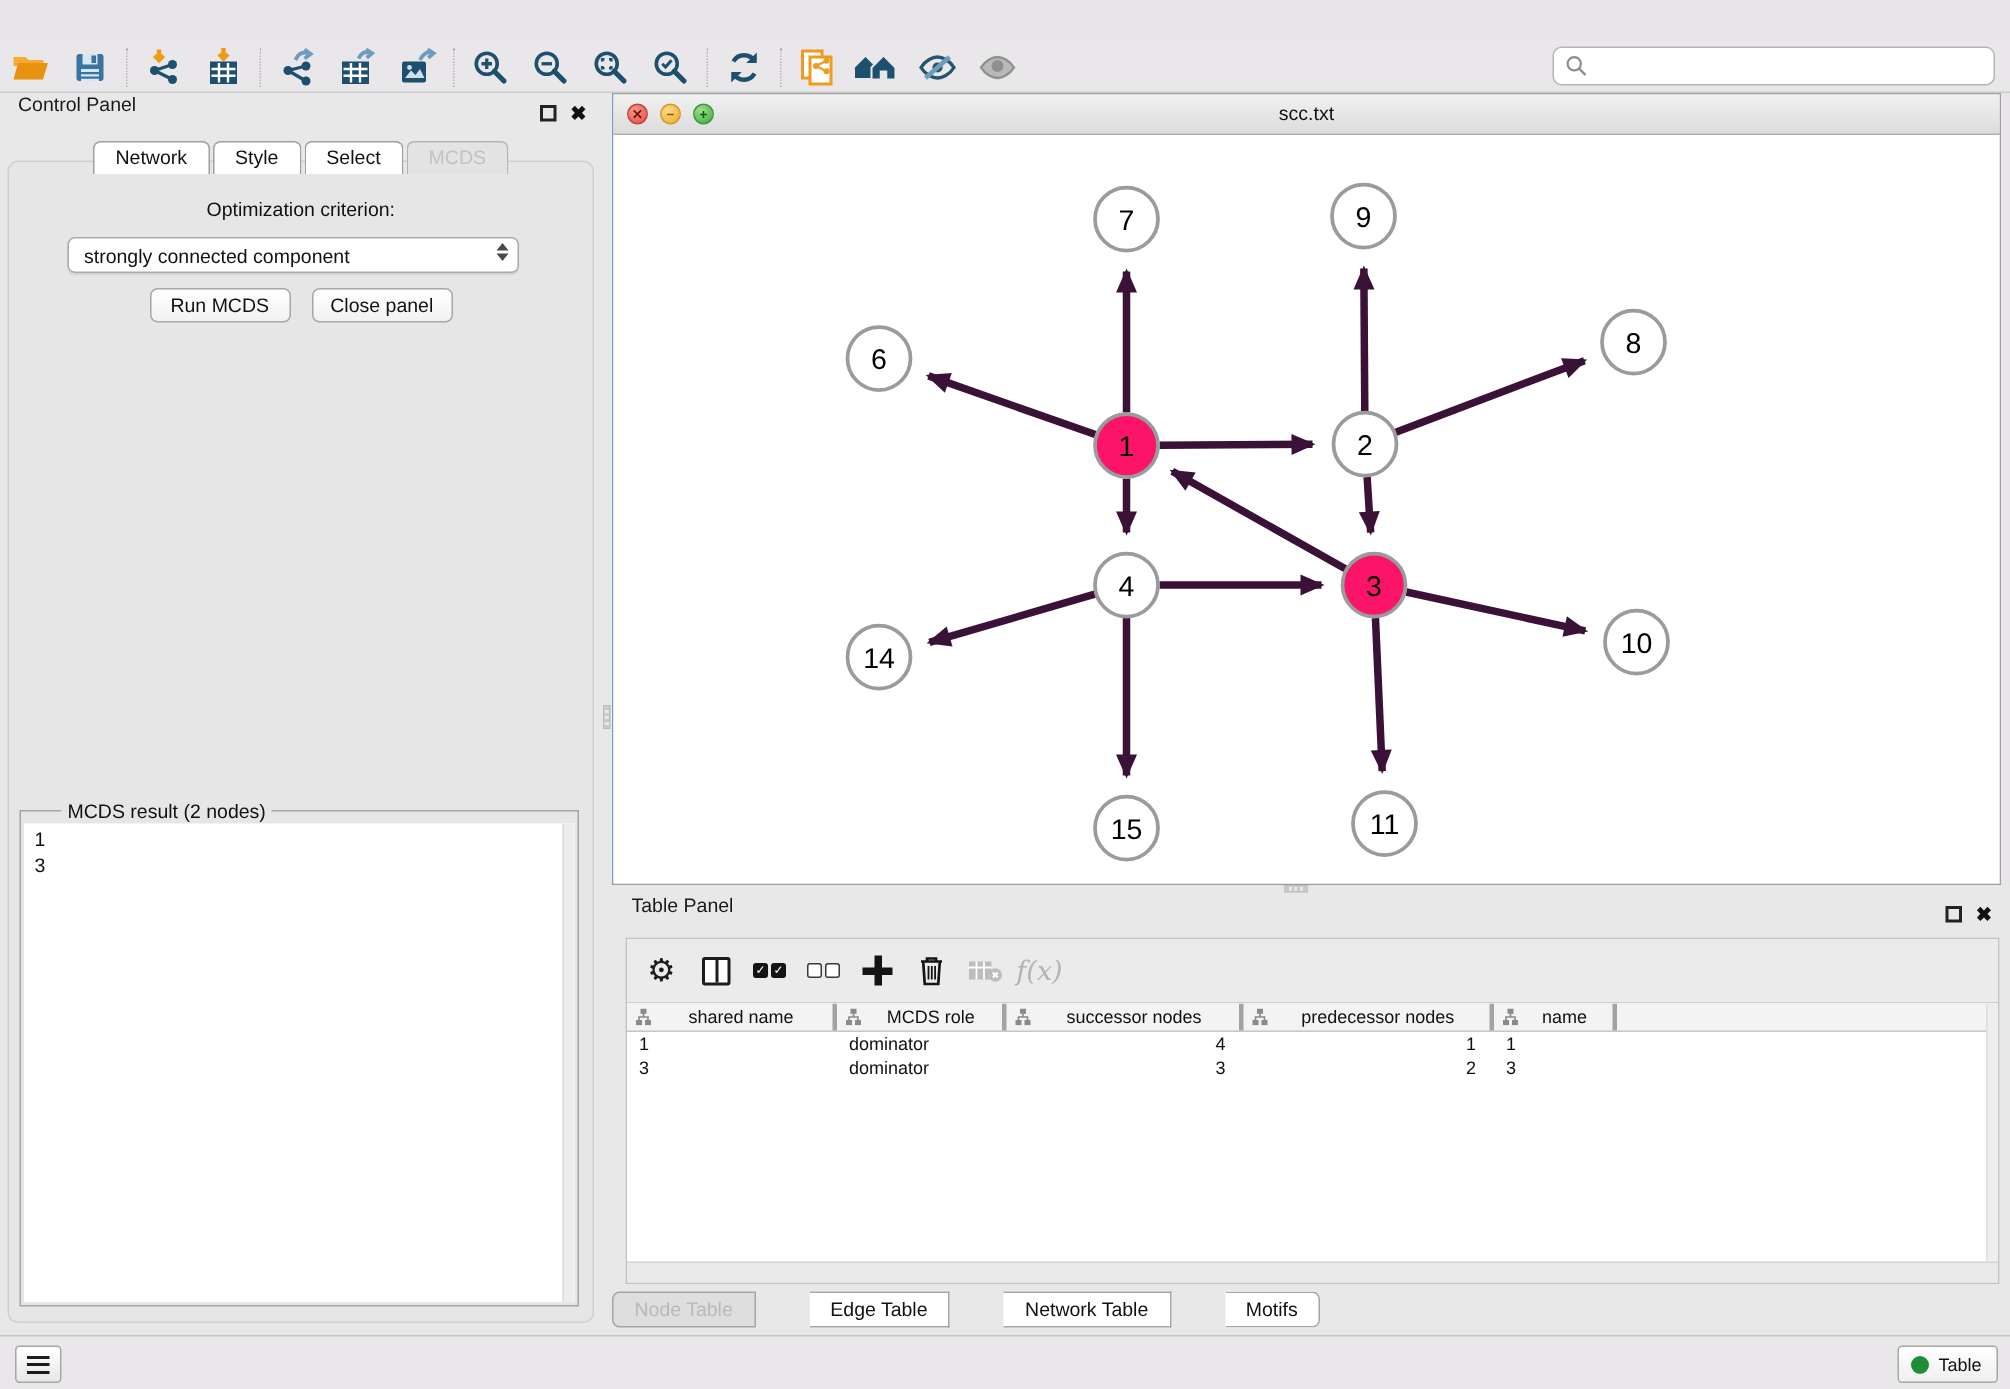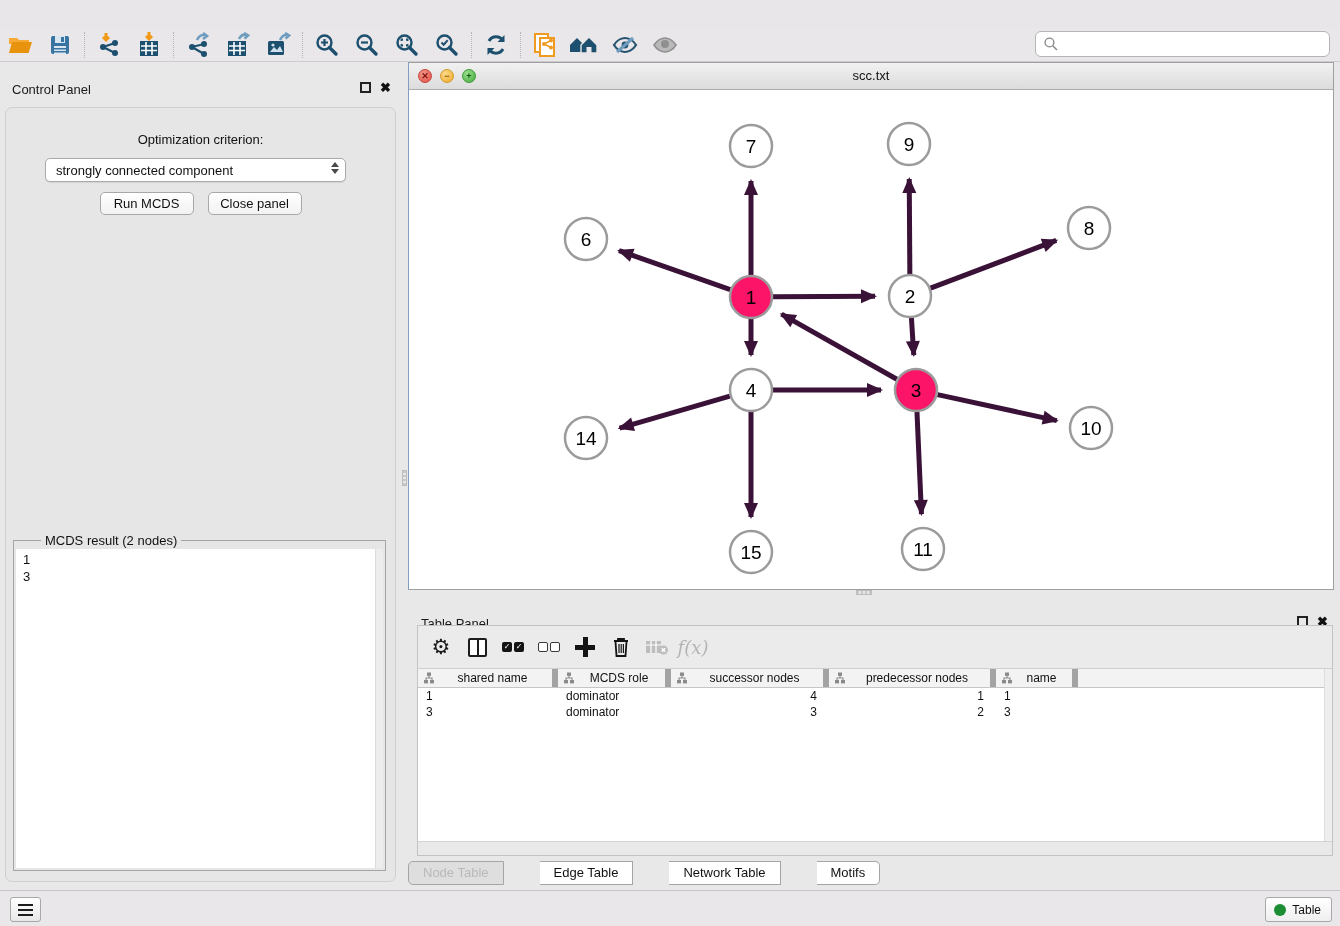--- a/index.html
+++ b/index.html
@@ -21,21 +21,21 @@
     background:#e9e7e9; border-bottom:1px solid #cccccc; display:flex; align-items:center; }
   .tbtn { width:40px; height:32px; display:flex; align-items:center; justify-content:center; }
   .tsep { width:1px; height:26px; margin:0 4px; border-left:1px dotted #b5b5b5; }
   #search-wrap { position:absolute; right:10px; top:3px; width:295px; height:26px;
     background:#ffffff; border:1px solid #b5b5b5; border-radius:6px;
     display:flex; align-items:center; padding-left:7px; }
   #search-wrap svg { flex:0 0 auto; }
 
   
   #control-panel { position:absolute; left:0; top:62px; width:401px; height:828px; background:#e8e8e8; }
-  .panel-head { position:relative; height:30px; display:flex; align-items:center; padding:0 12px;margin-top:12px; }
+  .panel-head { position:relative; height:30px; display:flex; padding:0 12px; }
   .panel-title { font-size:13px; color:#1a1a1a; }
   .panel-head-icons { position:absolute; right:10px; top:8px; display:flex; gap:9px; align-items:center; }
   .float-ic { width:11px; height:11px; border:2px solid #222; background:transparent; }
   .close-ic { font-size:13px; font-weight:bold; color:#111; line-height:11px; }
   .tabbar { display:flex; justify-content:center; gap:2px; height:22px; margin-top:2px; position:relative; z-index:2; }
   .tab { padding:2px 14px; font-size:13px; background:#ffffff; color:#111;
     border:1px solid #9f9f9f; border-bottom:none; border-radius:5px 5px 0 0; line-height:16px; }
   .tab.sel-disabled { background:#e3e3e3; color:#c2c2c2; border-color:#b5b5b5; }
   .cp-body { position:absolute; left:5px; right:5px; top:45px; bottom:8px;
     background:#e6e6e6; border:1px solid #cfcfcf; border-radius:7px; }
@@ -98,21 +98,21 @@
   .ck { width:10px; height:10px; background:#141414; color:#fff; font-size:8px; line-height:10px;
     text-align:center; border-radius:2px; }
   .unck { width:10px; height:10px; background:#fff; border:1.6px solid #3a3a3a; border-radius:2px; }
   .plus-ic { position:relative; width:20px; height:20px; }
   .plus-ic::before { content:""; position:absolute; left:8px; top:0; width:5px; height:20px; background:#141414; }
   .plus-ic::after { content:""; position:absolute; left:0; top:8px; width:20px; height:5px; background:#141414; }
   .fx { font-family:"DejaVu Serif", serif; font-style:italic; font-size:18px; color:#b4b4b4; }
 
   #tp-table { position:absolute; left:0; right:0; top:43px; bottom:14px; background:#fff; overflow:hidden; }
   .thead { display:flex; height:19px; border-bottom:1px solid #c6c6c6; background:#f3f3f3; font-size:12px; color:#111; }
-  .th { display:flex; align-items:center; border-right:6px solid #a3a3a3; padding-left:5px; gap:4px; }
+  .th { display:flex; align-items:center; border-right:3px solid #a3a3a3; padding-left:5px; gap:4px; }
   .th .lbl { flex:1; text-align:center; padding-right:6px; }
   .trow { display:flex; height:16px; font-size:12px; color:#111; background:#fff; }
   .td { padding:1px 8px 0 8px; white-space:nowrap; overflow:hidden; }
   .td.num { text-align:right; padding-right:12px; }
   .tp-vsb { position:absolute; right:0; top:0; bottom:0; width:8px; background:#eeeeee; border-left:1px solid #dddddd; }
   .tp-hsb { position:absolute; left:0; right:0; bottom:0; height:14px; background:#e9e9e9; border-top:1px solid #d3d3d3; }
 
   #tp-tabs { position:absolute; left:0; right:0; bottom:5px; display:flex; justify-content:flex-start;gap:36px; }
   .btab { padding:3px 14px 4px; font-size:13px; font-weight:500; background:#fff; color:#111;
     border:1px solid #a5a5a5; border-left:none; line-height:15px; }
@@ -278,20 +278,26 @@
     </div>
   </div>
 
   <div id="control-panel">
     <div class="panel-head">
       <span class="panel-title">Control Panel</span>
       <span class="panel-head-icons">
         <span class="float-ic"></span>
         <span class="close-ic">✖</span>
       </span>
+    </div>
+    <div class="tabbar">
+      <div class="tab">Network</div>
+      <div class="tab">Style</div>
+      <div class="tab">Select</div>
+      <div class="tab sel-disabled">MCDS</div>
     </div>
     <div class="cp-body">
       <div class="opt-label">Optimization criterion:</div>
       <div class="combo">
         <span>strongly connected component</span>
         <span class="arrows">
             <i class="up"></i>
             <i class="dn"></i>
           </span>
       </div>

